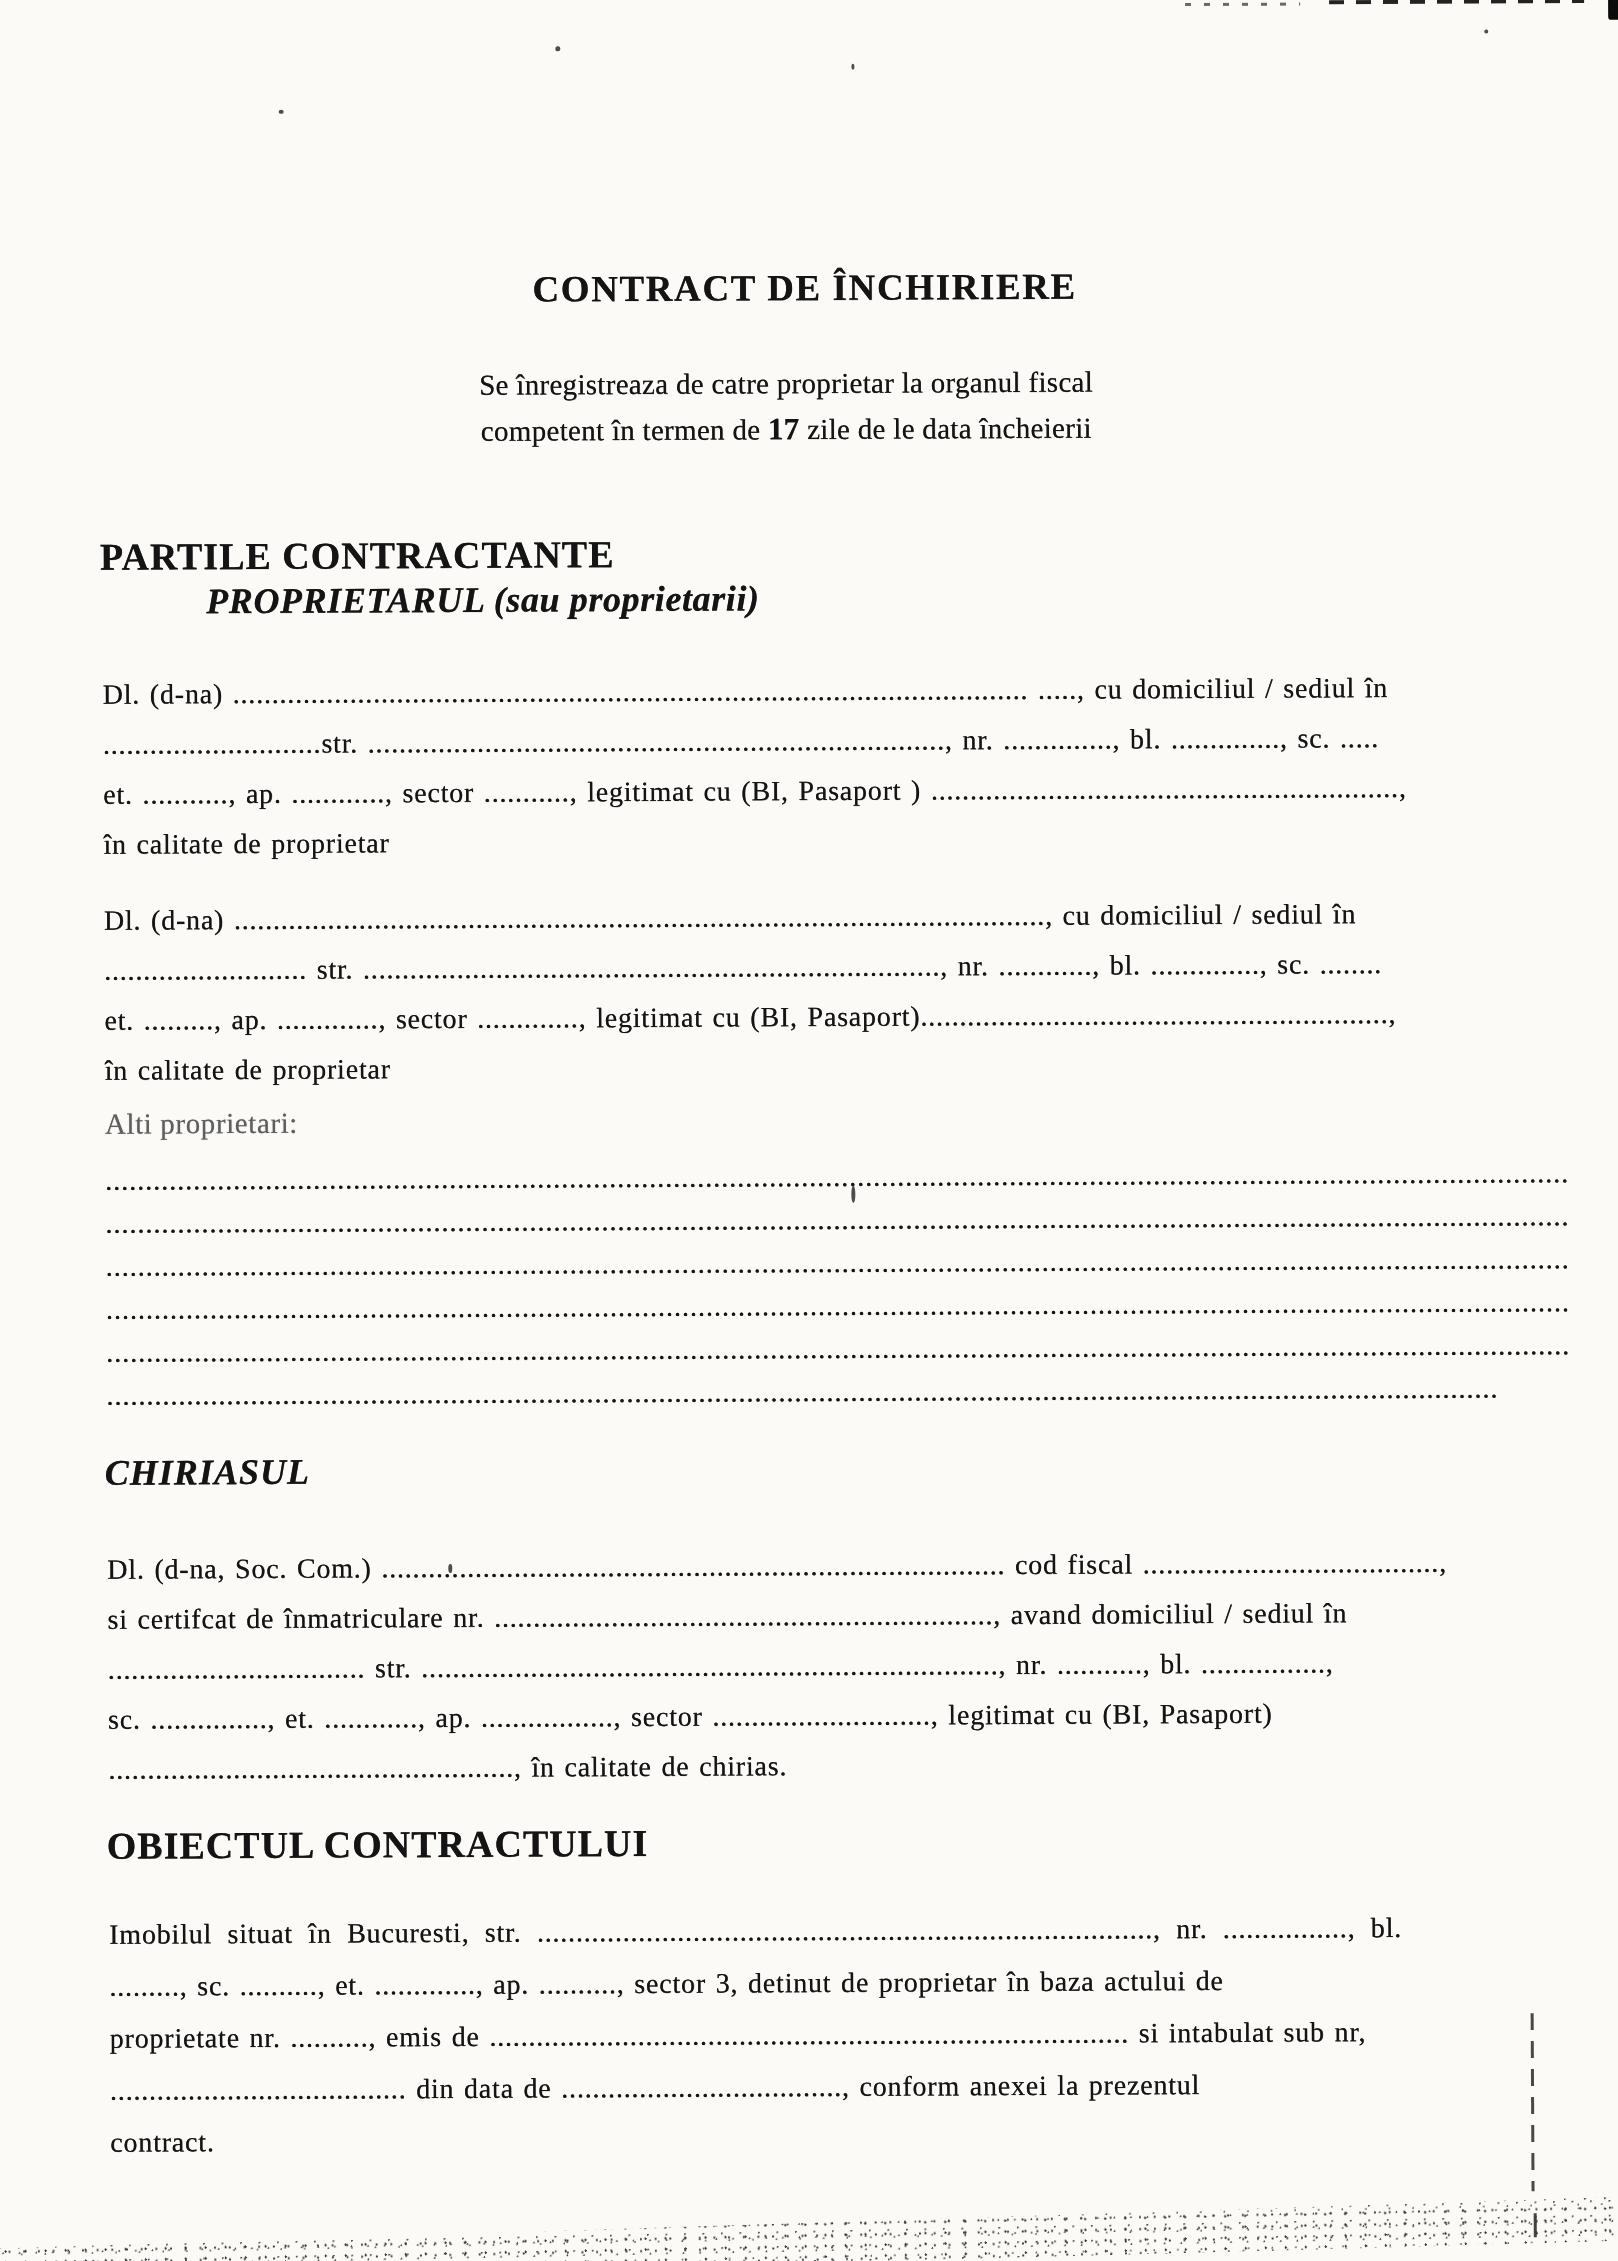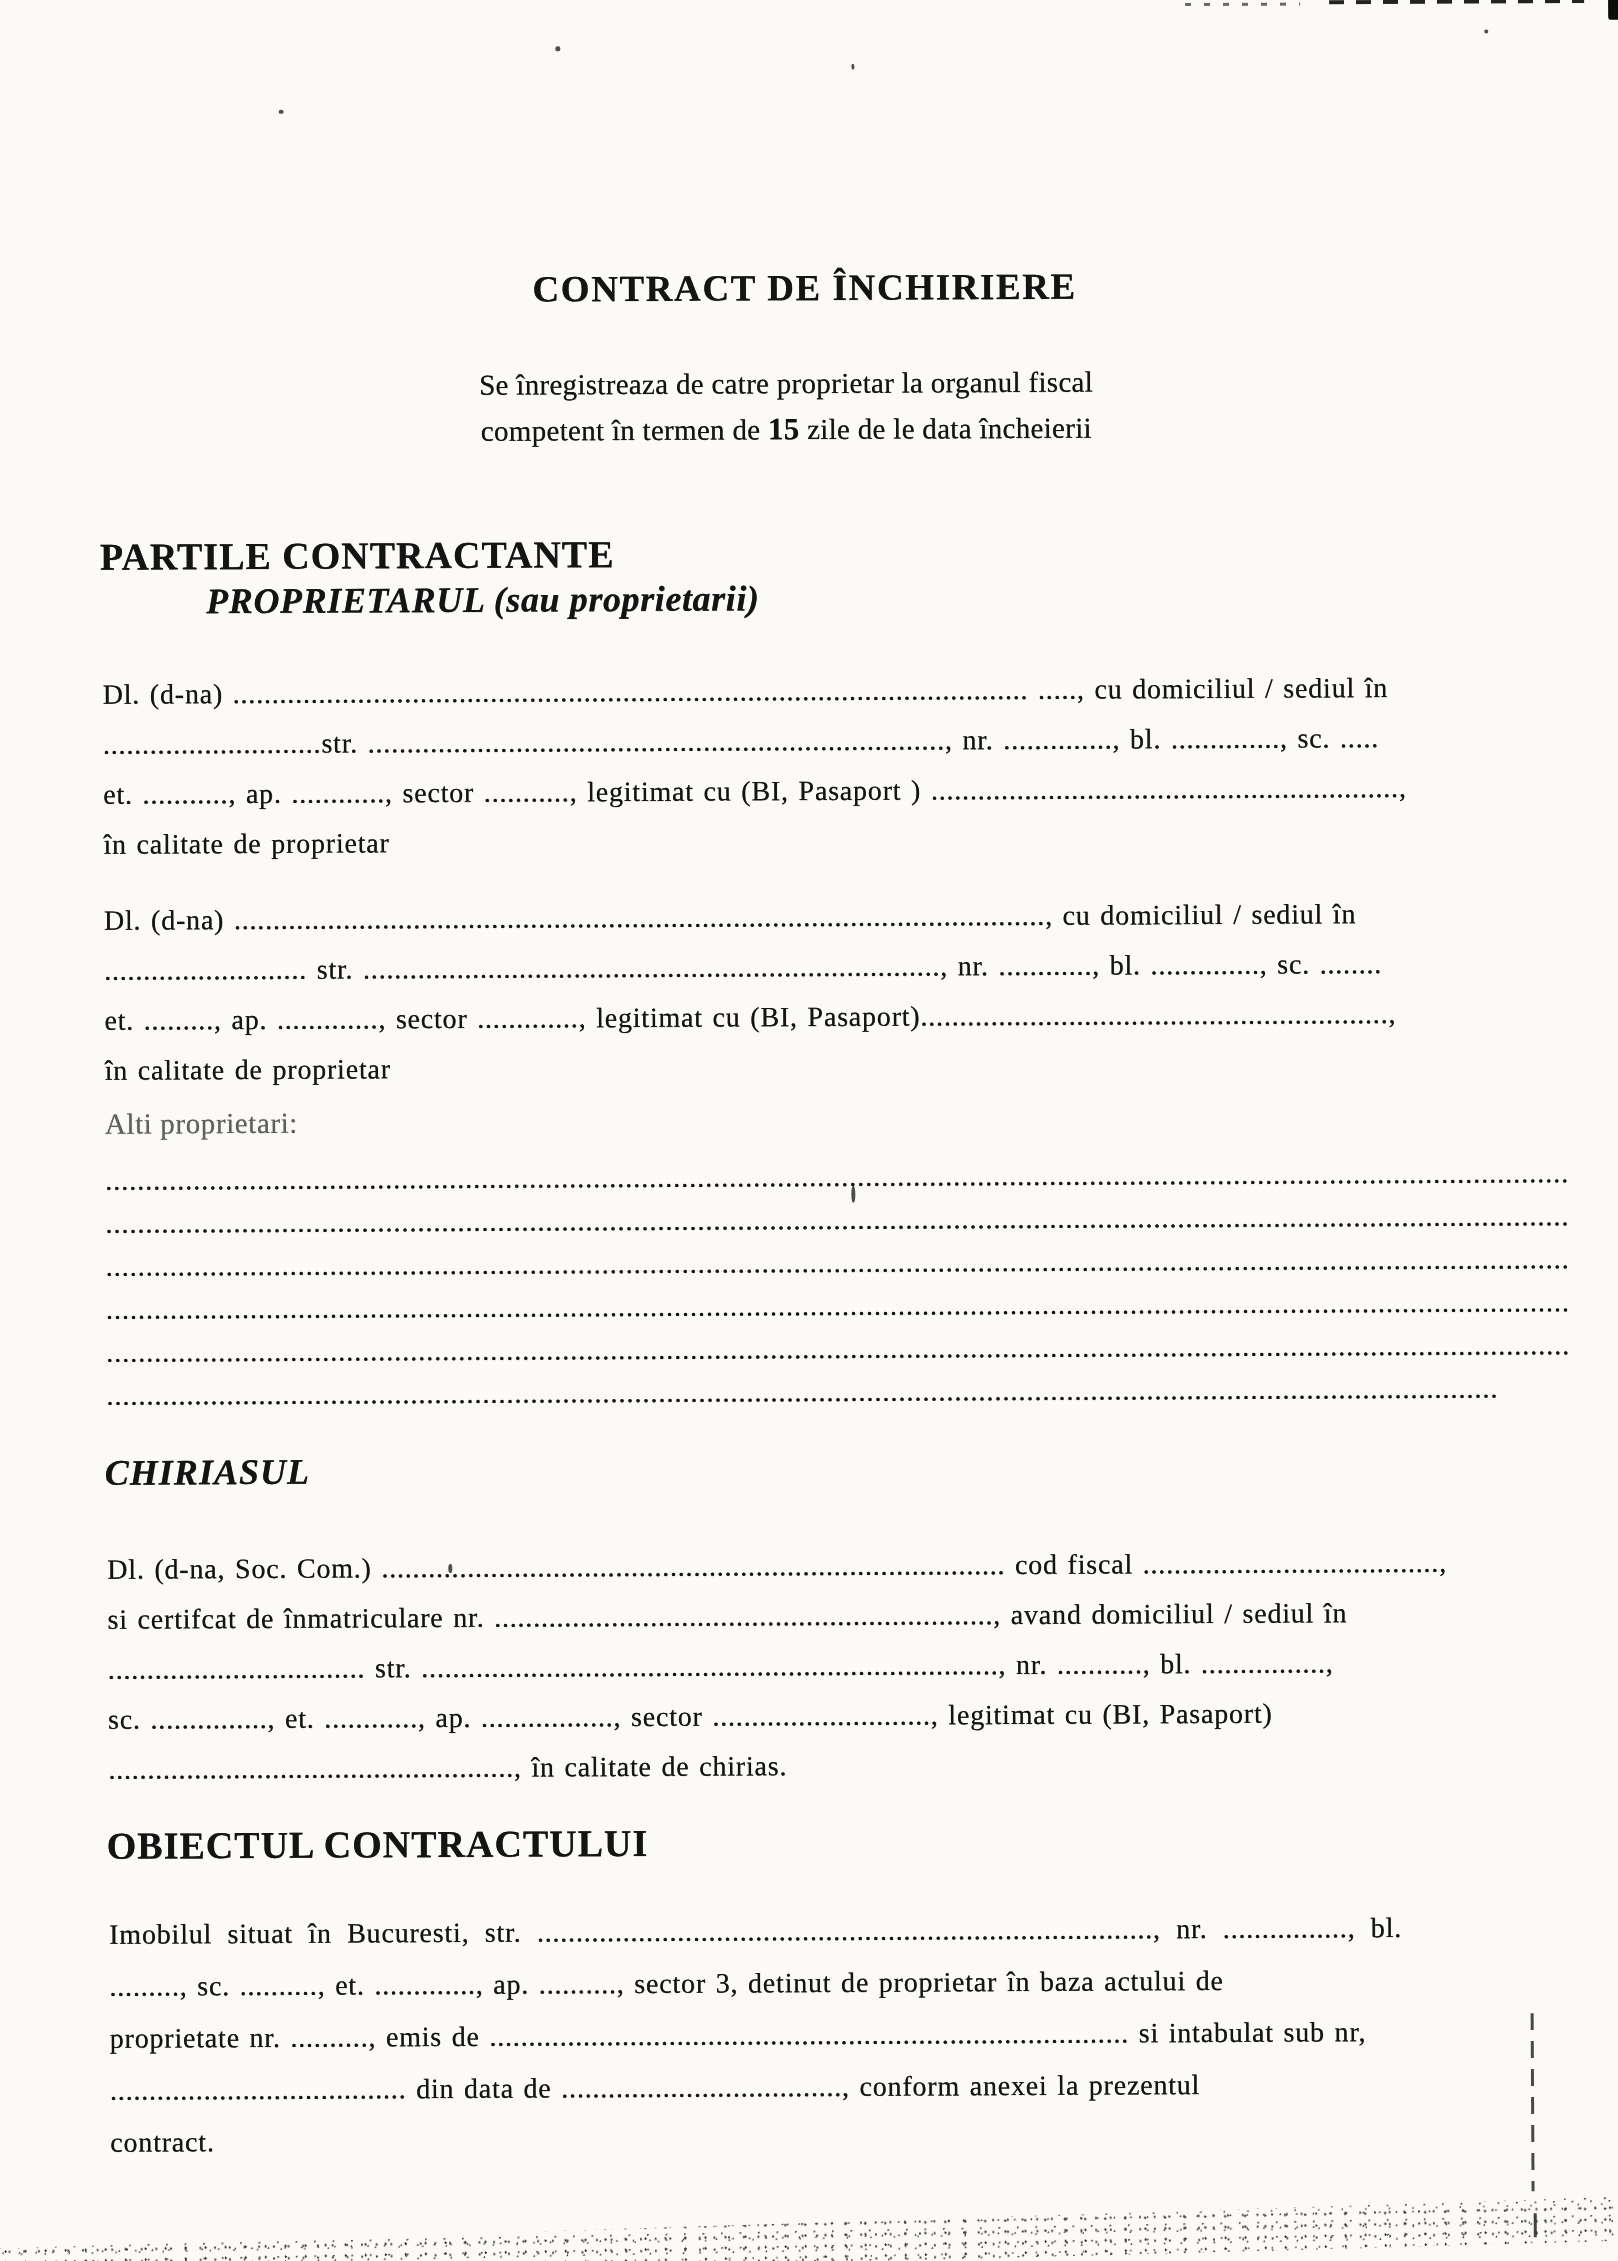--- a/index.html
+++ b/index.html
@@ -90,21 +90,21 @@
   <div class="skew">
 
     <div class="top-edge-artifact"></div>
     <div class="top-edge-artifact2"></div>
     <div class="top-corner-blob"></div>
 
     <h1 class="title ink">CONTRACT DE ÎNCHIRIERE</h1>
 
     <div class="subtitle ink">
       <div>Se înregistreaza de catre proprietar la organul fiscal</div>
-      <div><span>competent în termen de </span><span class="b15">15</span><span> zile de le data încheierii</span></div>
+      <div><span>competent în termen de </span><span class="b15">17</span><span> zile de le data încheierii</span></div>
     </div>
 
     <h2 class="sec ink" style="top:531px;">PARTILE CONTRACTANTE</h2>
     <h3 class="sub-head ink" style="top:577px;">PROPRIETARUL (sau proprietarii)</h3>
 
     <div class="para ink" style="top:666px;">
       <div class="line">Dl. (d-na) ...................................................................................................... ....., cu domiciliul / sediul în</div>
       <div class="line">............................str. .........................................................................., nr. .............., bl. .............., sc. .....</div>
       <div class="line">et. ..........., ap. ............, sector ..........., legitimat cu (BI, Pasaport ) ............................................................,</div>
       <div class="line">în calitate de proprietar</div>

